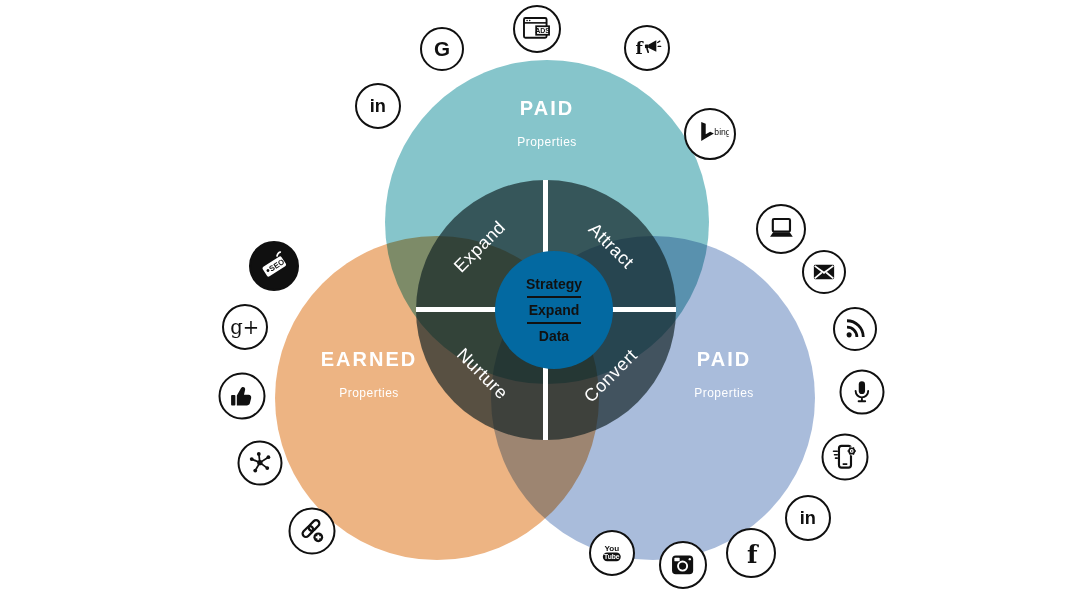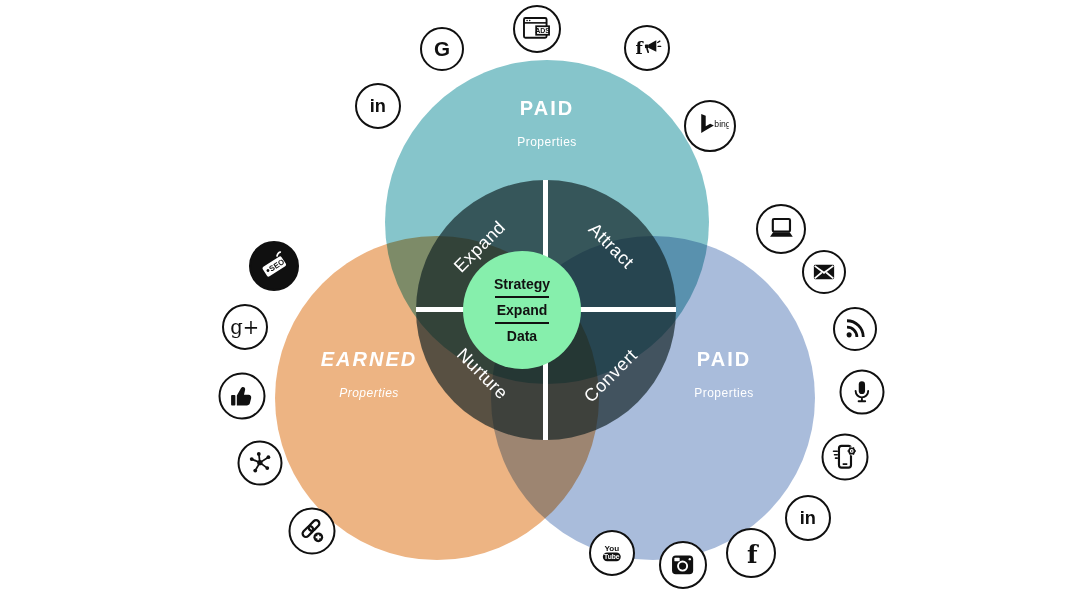--- a/index.html
+++ b/index.html
@@ -3,22 +3,22 @@
 <meta charset="utf-8">
 <style>
   html,body{margin:0;padding:0;background:#fff;}
   .stage{position:relative;width:1068px;height:589px;background:#fff;overflow:hidden;
          font-family:"Liberation Sans",sans-serif;}
   .circle{position:absolute;width:324px;height:324px;border-radius:50%;mix-blend-mode:multiply;}
   .ring{position:absolute;left:416px;top:180px;width:260px;height:260px;border-radius:50%;}
   .cross{position:absolute;background:#fff;}
   .cross.v{left:543px;top:180px;width:5px;height:260px;}
   .cross.h{left:416px;top:307px;width:260px;height:5px;}
-  .hub{position:absolute;left:463px;top:251px;width:118px;height:118px;border-radius:50%;
-       background:#86efac;display:flex;flex-direction:column;align-items:center;justify-content:center;}
+  .hub{position:absolute;left:495px;top:251px;width:118px;height:118px;border-radius:50%;
+       background:#0369a1;display:flex;flex-direction:column;align-items:center;justify-content:center;}
   .hub .t{font-size:14px;font-weight:bold;color:#111;line-height:1;}
   .hub .sep{width:54px;height:2px;background:#111;margin:5px 0;}
   .quad{position:absolute;color:#fff;font-size:18px;letter-spacing:.5px;white-space:nowrap;
         transform:translate(-50%,-50%) rotate(var(--r));}
   .circle-label{position:absolute;transform:translate(-50%,-50%);text-align:center;color:#fff;white-space:nowrap;}
   .circle-label .big{font-size:20px;font-weight:bold;letter-spacing:2px;margin-top:28px;}
   .circle-label .small{font-size:12px;letter-spacing:.5px;margin-top:15px;}
   .badge{position:absolute;transform:translate(-50%,-50%);background:#fff;border:2.6px solid #101010;
          border-radius:50%;box-sizing:border-box;display:flex;align-items:center;justify-content:center;}
   .badge.filled{background:#101010;}
@@ -47,21 +47,21 @@
     <div class="sep"></div>
     <span class="t">Expand</span>
     <div class="sep"></div>
     <span class="t">Data</span>
   </div>
 
   <div class="circle-label" style="left:547px;top:109px;">
     <div class="big">PAID</div>
     <div class="small">Properties</div>
   </div>
-  <div class="circle-label" style="left:369px;top:360px;font-style:italic;">
+  <div class="circle-label" style="left:369px;top:360px;">
     <div class="big">EARNED</div>
     <div class="small">Properties</div>
   </div>
   <div class="circle-label" style="left:724px;top:360px;">
     <div class="big">PAID</div>
     <div class="small">Properties</div>
   </div>
 
   <div id="icon-layer">
       <div class="badge" style="left: 378px; top: 106px; width: 46px; height: 46px;">
@@ -86,21 +86,21 @@
       </div>
       <div class="badge" style="left: 647px; top: 48px; width: 46px; height: 46px;">
         <svg viewBox="0 0 24 24">
           <text x="6.6" y="16.6" text-anchor="middle" font-family="DejaVu Serif, serif" font-weight="bold" font-size="12" fill="#101010">f</text>
           <path d="M13 9.8 L18.8 6.6 V14.8 L13 12 Z" fill="#101010"></path>
           <rect x="10.7" y="9.7" width="2.4" height="2.6" rx=".5" fill="#101010"></rect>
           <path d="M12.2 12.6 l.8 2.5" stroke="#101010" stroke-width="1.2" fill="none" stroke-linecap="round"></path>
           <path d="M19.8 8.2 l1.5 -0.9 M20.1 11 h1.8" stroke="#101010" stroke-width="1" fill="none" stroke-linecap="round"></path>
         </svg>
       </div>
-      <div class="badge" style="left: 710px; top: 126px; width: 52px; height: 52px;">
+      <div class="badge" style="left: 710px; top: 134px; width: 52px; height: 52px;">
         <svg viewBox="0 0 24 24">
           <path d="M6.4 4.4 L9.2 5.5 V12 L12 10.4 L14.3 11.6 L9.2 14.6 L6.4 16.2 Z" fill="#101010"></path>
           <text x="14.6" y="12.6" font-family="Liberation Sans, sans-serif" font-size="5.4" fill="#101010">bing</text>
         </svg>
       </div>
       <div class="badge" style="left: 781px; top: 229px; width: 50px; height: 50px;">
         <svg viewBox="0 0 24 24">
           <rect x="6.4" y="5.2" width="11.2" height="8.2" rx=".8" stroke="#101010" fill="none" stroke-width="1.4"></rect>
           <path d="M4.6 16.8 h14.8 l-2 -3 H6.6 Z" fill="#101010"></path>
         </svg>

